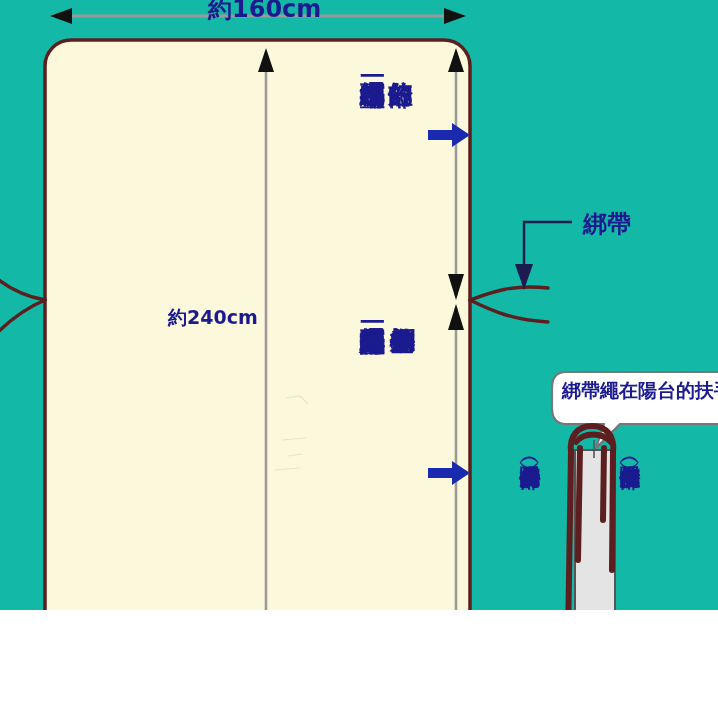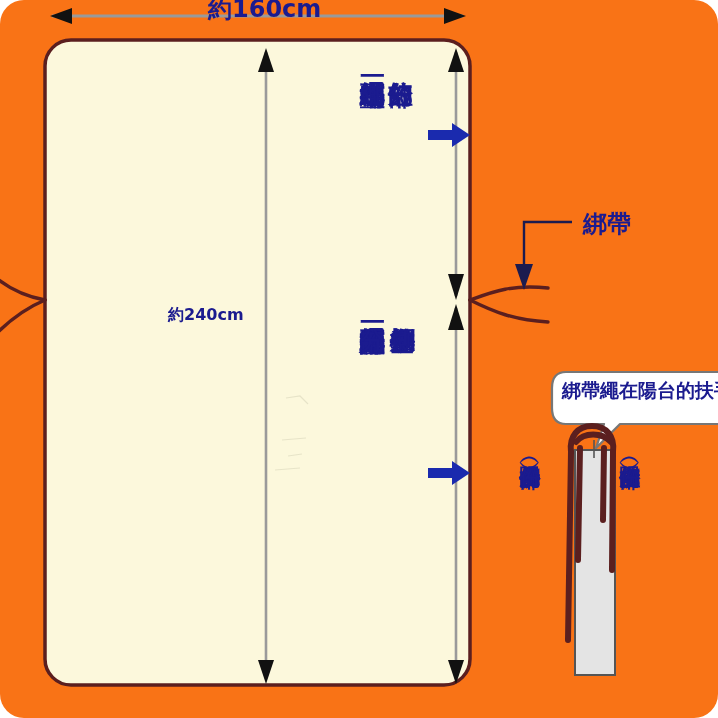--- a/index.html
+++ b/index.html
@@ -6,24 +6,23 @@
     margin: 0;
     padding: 0;
     background: #ffffff;
   }
   body {
     font-family: "DejaVu Sans", "Liberation Sans", sans-serif;
   }
   #stage {
     position: relative;
     width: 718px;
-    height: 718px;
-    background: #f97316;
+    height: 610px;
+    background: #14b8a6;
     overflow: hidden;
-    border-radius: 24px;
   }
   #stage svg.layer {
     position: absolute;
     left: 0;
     top: 0;
     width: 718px;
     height: 718px;
   }
   .vtext {
     position: absolute;
@@ -37,21 +36,21 @@
     white-space: nowrap;
   }
   .htext {
     position: absolute;
     color: #1b1b8f;
     font-family: "DejaVu Sans", "Liberation Sans", sans-serif;
     font-weight: bold;
     white-space: nowrap;
   }
   #label-top-width   { left: 208px; top: -7px;  font-size: 24px; }
-  #label-center-len  { left: 168px; top: 305px; font-size: 16px; }
+  #label-center-len  { left: 168px; top: 305px; font-size: 19px; }
   #label-tie         { left: 583px; top: 208px; font-size: 24px; }
   #label-callout     { left: 562px; top: 378px; font-size: 19px; }
 
   #vt-short-part   { left: 388px; top: 62px;  font-size: 25px; height: 200px; }
   #vt-from-end     { left: 360px; top: 62px;  font-size: 25px; height: 240px; }
   #vt-hang-out     { left: 390px; top: 308px; font-size: 25px; height: 200px; }
   #vt-suggest      { left: 360px; top: 308px; font-size: 25px; height: 366px; }
 
   #vt-balcony-out  { left: 519px; top: 450px; font-size: 21px; height: 230px; }
   #vt-balcony-in   { left: 619px; top: 450px; font-size: 21px; height: 230px; }

